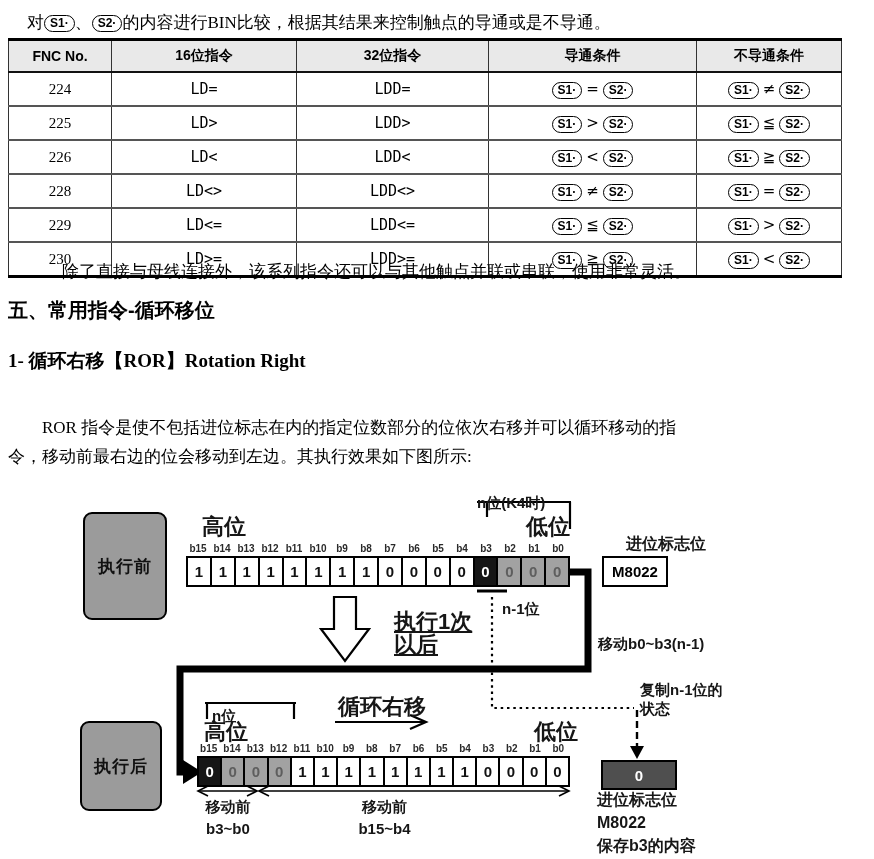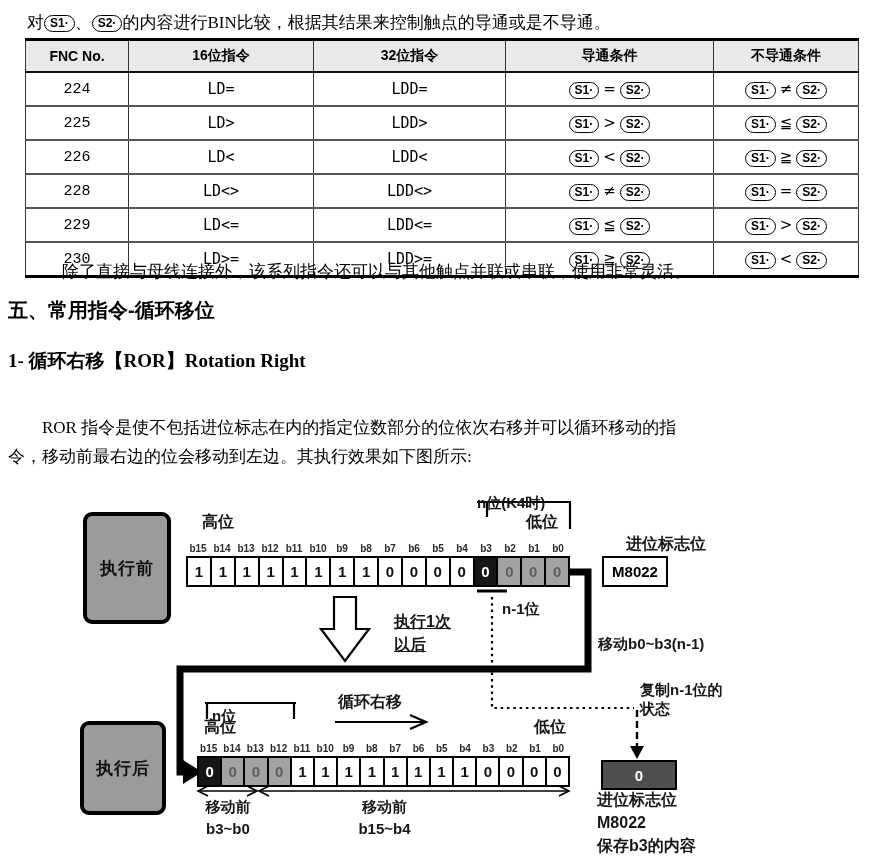--- a/index.html
+++ b/index.html
@@ -7,44 +7,44 @@
         font-family:"Liberation Serif",serif;}
   
   .para{position:absolute;font-size:17px;line-height:24px;white-space:pre-line;}
   .pill{display:inline-block;border:1.6px solid #000;border-radius:10px;padding:0 5px;
         background:#fff;font:bold 12px "Liberation Sans",sans-serif;line-height:15px;
         vertical-align:1px;}
   .op{font:15px "DejaVu Sans",sans-serif;margin:0 4px;vertical-align:1px;}
   .h-section{position:absolute;font:bold 20px "Liberation Sans",sans-serif;}
   .h-sub{position:absolute;font:bold 19px "Liberation Serif",serif;}
   
-  table.cmp{position:absolute;left:25px;top:38px;width:833px;border-collapse:collapse;
+  table.cmp{position:absolute;left:8px;top:38px;width:833px;border-collapse:collapse;
             border-top:3px solid #000;border-bottom:3px solid #000;table-layout:fixed;}
   table.cmp th{background:var(--header-bg,#e9e9e9);font:bold 14px "Liberation Sans",sans-serif;
                height:28px;border:1px solid #333;border-bottom:2px solid #111;}
   table.cmp td{height:30px;text-align:center;vertical-align:middle;
                border-left:1px solid #333;border-right:1px solid #333;
                border-top:2px solid #555;font-size:15px;}
   td.mono{font-family:"DejaVu Sans Mono",monospace;font-size:14px;}
-  td.fnc{font-family:Liberation Mono, monospace;}
+  td.fnc{font-family:Liberation Serif, serif;}
   
   .overlay{position:absolute;left:0;top:0;pointer-events:none;}
-  .statebox{position:absolute;background:var(--state-box-bg,#9b9b9b);border:4px solid #000000;
+  .statebox{position:absolute;background:var(--state-box-bg,#9b9b9b);border:2px solid #000000;
             border-radius:9px;display:flex;align-items:center;justify-content:center;
             font:bold 17px "Liberation Sans",sans-serif;color:#111;letter-spacing:1px;}
   .bitlabels{position:absolute;display:flex;font:bold 10px "Liberation Sans",sans-serif;color:#2a2a2a;}
   .bitlabels div{flex:1;text-align:center;}
   .bitrow{position:absolute;display:flex;border:2px solid #000;height:31px;box-sizing:border-box;background:#fff;}
   .bit{flex:1;border-left:2px solid #000;text-align:center;
        font:bold 15px "Liberation Sans",sans-serif;line-height:27px;background:#fff;color:#111;}
   .bit:first-child{border-left:none;}
   .bit.black{background:var(--cell-black,#161616);color:#fff;}
   .bit.gray{background:var(--cell-gray,#a2a2a2);color:#5e5e5e;}
   .dl{position:absolute;font:bold 15px "Liberation Sans",sans-serif;color:#161616;white-space:pre-line;}
-  .dl.big{font-size:16px;}
+  .dl.big{font-size:22px;}
   .regbox{position:absolute;border:2px solid #000;background:#fff;display:flex;align-items:center;
           justify-content:center;font:bold 15px "Liberation Sans",sans-serif;}
   .carrybox{position:absolute;border:2px solid #000;background:var(--carry-box-bg,#4f4f4f);color:#fff;
             display:flex;align-items:center;justify-content:center;
             font:bold 15px "Liberation Sans",sans-serif;}
 </style>
 </head>
 <body>
 
 <div class="page">

